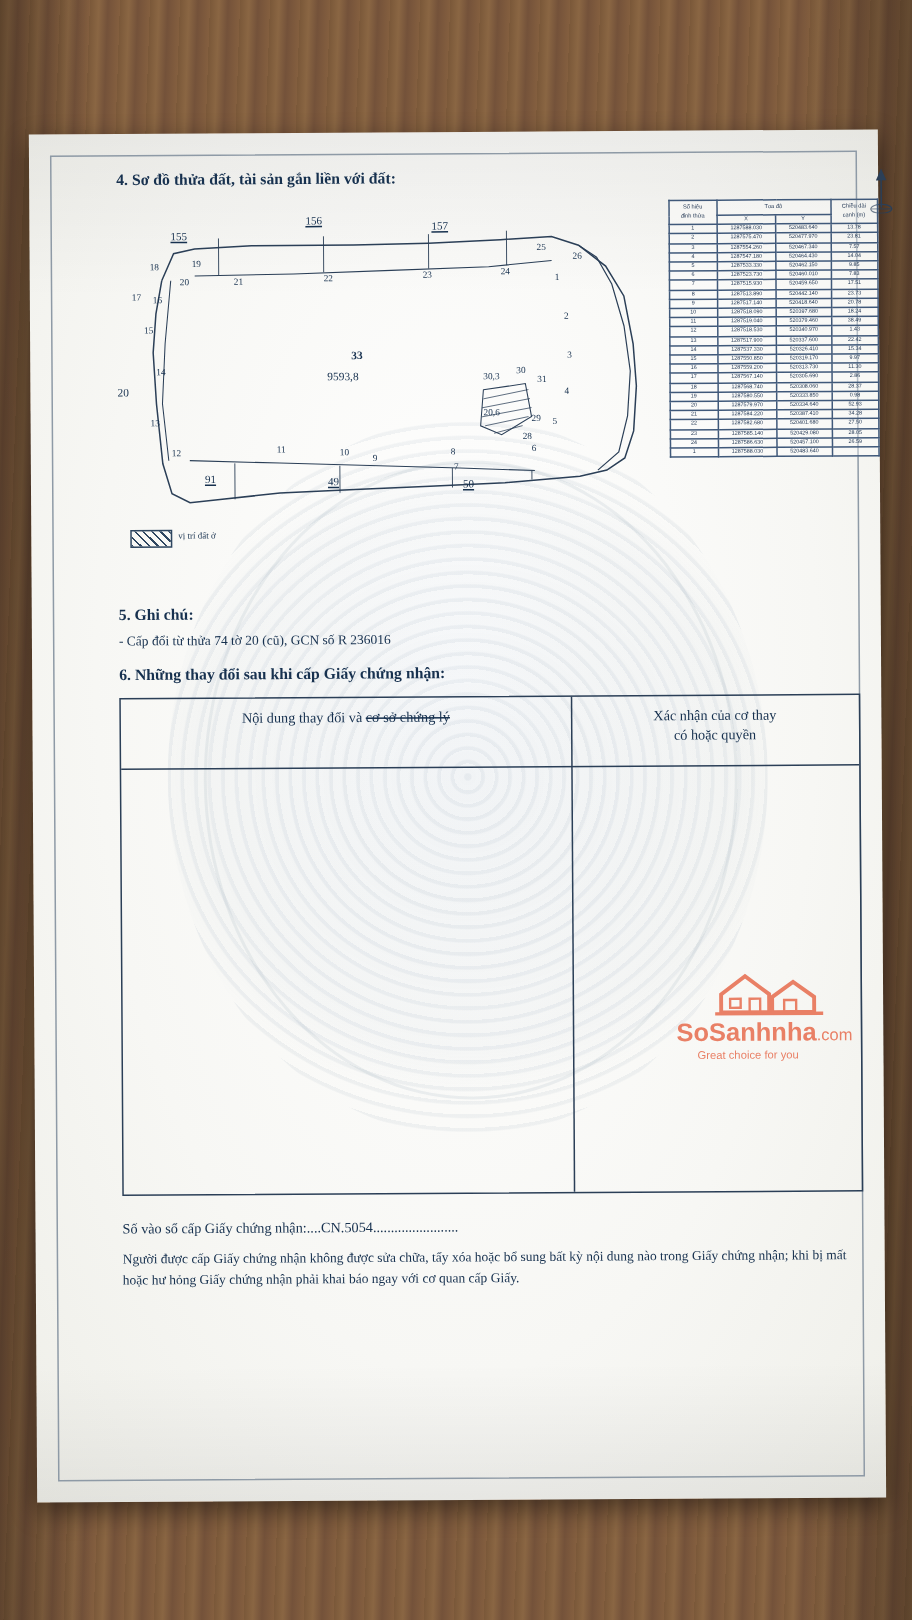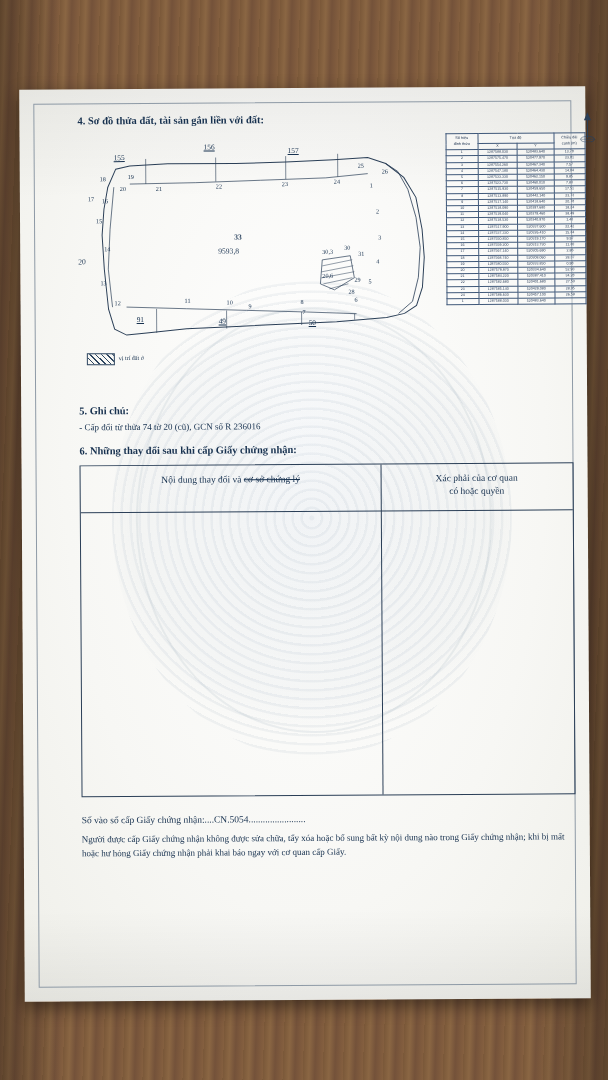--- a/index.html
+++ b/index.html
@@ -400,28 +400,40 @@
 
       <div class="tbl6">
         <div class="vsplit"></div>
         <div class="hsplit"></div>
 
         <div class="th6" style="left:0px;top:8px;width:300px;">
           <span>Nội dung thay đổi và</span>
           <span class="strike">cơ sở chứng lý</span>
         </div>
         <div class="th6" style="left:301px;top:8px;width:190px;">
-          <span>Xác phải của cơ quan</span><br>
+          <span>Xác nhận của cơ thay</span><br>
           <span>có hoặc quyền</span>
         </div>
       </div>
     </div>
 
     <div class="footer">
       <div class="f1">
         <span>Số vào sổ cấp Giấy chứng nhận:....</span><span>CN.5054</span><span>........................</span>
       </div>
       <div class="f2">Người được cấp Giấy chứng nhận không được sửa chữa, tẩy xóa hoặc bổ sung bất kỳ nội dung nào trong Giấy chứng nhận; khi bị mất hoặc hư hỏng Giấy chứng nhận phải khai báo ngay với cơ quan cấp Giấy.</div>
     </div>
 
   </div>
 
+  <div class="logo">
+    <svg width="110" height="40" viewBox="0 0 110 40">
+      <path d="M10 30 L10 18 L26 6 L42 18 L42 30 Z" fill="none" stroke="#e8765a" stroke-width="2.6"></path>
+      <rect x="16" y="21" width="7" height="6" fill="none" stroke="#e8765a" stroke-width="1.6"></rect>
+      <rect x="29" y="21" width="7" height="9" fill="none" stroke="#e8765a" stroke-width="1.6"></rect>
+      <path d="M44 30 L44 20 L58 10 L72 20 L72 30 Z" fill="none" stroke="#e8765a" stroke-width="2.6"></path>
+      <rect x="52" y="22" width="8" height="8" fill="none" stroke="#e8765a" stroke-width="1.6"></rect>
+      <path d="M6 31 L78 31" stroke="#e8765a" stroke-width="2.2"></path>
+    </svg>
+    <div class="txt1"><span>SoSanhnha</span><span class="dom">.com</span></div>
+    <div class="txt2">Great choice for you</div>
+  </div>
 </div>
 
 </body></html>

